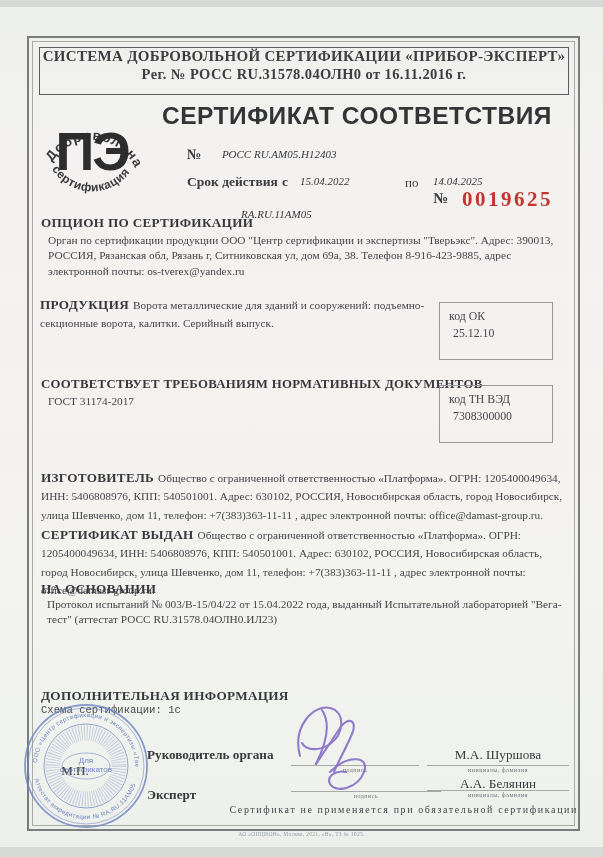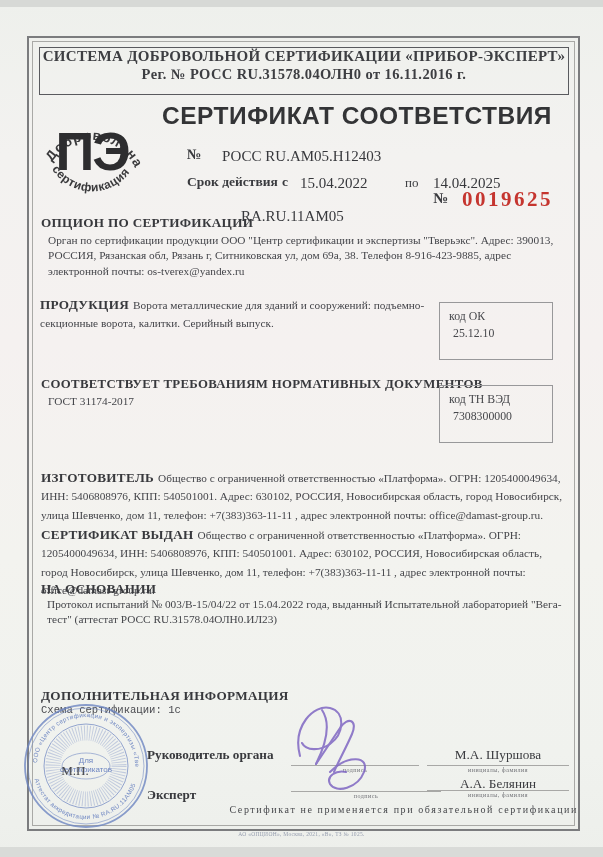--- a/index.html
+++ b/index.html
@@ -14,21 +14,21 @@
 
   .header-box{position:absolute;left:10px;top:9px;width:528px;height:46px;border:1.5px solid #595a5e;
     text-align:center;color:#3b3c40;}
   .header-line1{font-size:15px;font-weight:bold;letter-spacing:.3px;}
   .header-line2{margin-top:1px;font-size:14.5px;font-weight:bold;letter-spacing:.4px;}
 
   .abs{position:absolute;}
   .serif{font-family:"Liberation Serif",serif;color:#3d3e42;}
   .lbl{font-weight:bold;font-size:13.2px;color:#38393d;letter-spacing:.3px;}
   .par{font-size:11.3px;line-height:1.36;color:#44454a;}
-  .val{font-size:15px;color:#37383c;}
+  .val{font-size:11px;color:#37383c;font-style:italic;}
 
   .doc-title{left:118px;top:64px;width:420px;text-align:center;
     font-family:"Liberation Sans",sans-serif;font-weight:700;font-size:24.5px;
     letter-spacing:.5px;color:#333436;}
 
   .serial-number{font-family:"DejaVu Sans Mono",monospace;font-weight:bold;font-size:21px;letter-spacing:2.5px;}
 
   .code-box{position:absolute;width:114px;height:58px;border:1px solid #98989a;
     padding:6px 0 0 9px;box-sizing:border-box;font-size:11.8px;color:#46474b;}
   .code-box .code-val{margin-top:2px;padding-left:4px;}

